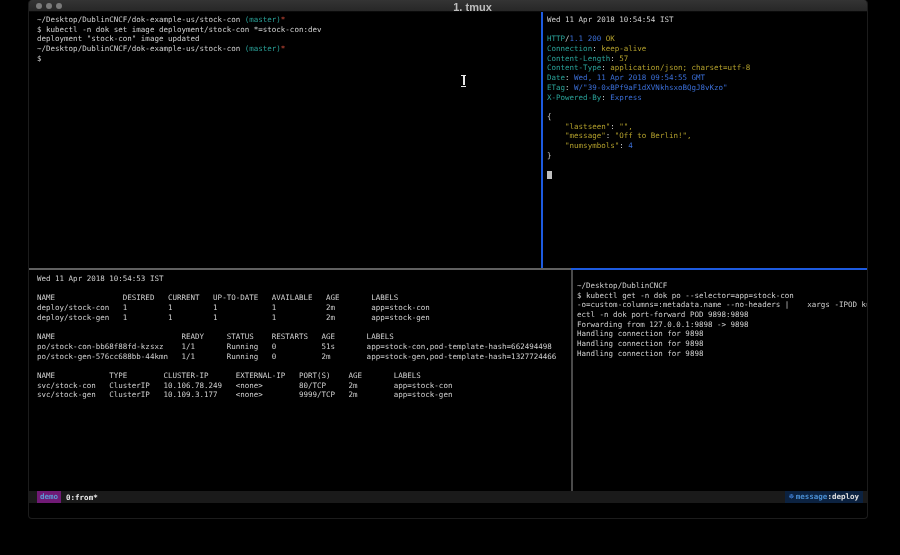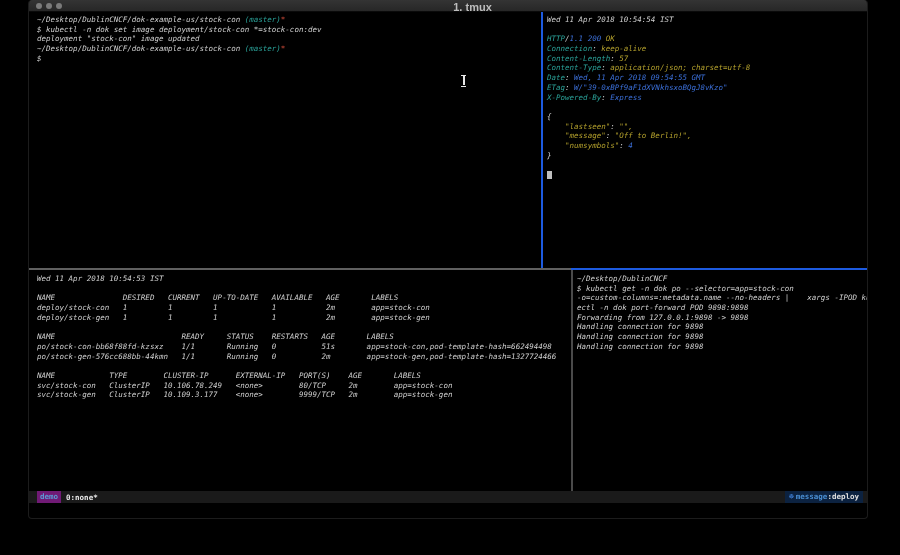--- a/index.html
+++ b/index.html
@@ -23,32 +23,32 @@
   .lights { position: absolute; left: 7px; top: 3px; display: flex; gap: 4px; }
   .light { width: 6px; height: 6px; border-radius: 50%; background: #7b7b7b; display: inline-block; }
   .wtitle {
     position: absolute; left: 17px; right: 0; top: 1px; text-align: center;
     font-family: "Liberation Sans", sans-serif; font-size: 11px; font-weight: bold;
     color: #bdbdbd;
     padding-left: 32px;
   }
 
   
-  .content { position: absolute; left: 0; top: 12px; width: 840px; height: 479px; background: #000; font-style: italic; }
+  .content { position: absolute; left: 0; top: 12px; width: 840px; height: 479px; background: #000; }
 
   .pane {
     position: absolute; overflow: hidden; white-space: pre;
     font-size: 7.5px; color: #d0d0d0;
   }
   .tline { height: 9.7px; line-height: 9.7px; }
 
   .pane-tl { left: 0;   top: 0;   width: 512px; height: 256px; padding: 3px 0 0 8px; }
   .pane-tr { left: 514px; top: 0; width: 326px; height: 201px; padding: 3px 0 0 4px; }
   .pane-bl { left: 0;   top: 258px; width: 542px; height: 248px; padding: 4px 0 0 8px; }
-  .pane-br { left: 545px; top: 258px; width: 295px; height: 257px; padding: 4px 0 0 3px; }
+  .pane-br { left: 545px; top: 265px; width: 295px; height: 257px; padding: 4px 0 0 3px; }
 
   .vborder-top    { position: absolute; left: 512px; top: 0;    width: 2px; height: 256px; background: #1d5be0; }
   .hborder-left   { position: absolute; left: 0;    top: 256px; width: 542px; height: 2px; background: #606060; }
   .hborder-right  { position: absolute; left: 542px; top: 256px; width: 298px; height: 2px; background: #1d5be0; }
   .vborder-bottom { position: absolute; left: 542px; top: 258px; width: 2px; height: 221px; background: #4a4a4a; }
 
   
   .c-teal   { color: #2aa198; }
   .c-yellow { color: #b3a02c; }
   .c-blue   { color: #3b6fd8; }
@@ -108,21 +108,21 @@
 
       <div class="pane pane-bl"><div class="tline"><span>Wed 11 Apr 2018 10:54:53 IST</span></div><div class="tline"></div><div class="tline"><span>NAME               DESIRED   CURRENT   UP-TO-DATE   AVAILABLE   AGE       LABELS</span></div><div class="tline"><span>deploy/stock-con   1         1         1            1           2m        app=stock-con</span></div><div class="tline"><span>deploy/stock-gen   1         1         1            1           2m        app=stock-gen</span></div><div class="tline"></div><div class="tline"><span>NAME                            READY     STATUS    RESTARTS   AGE       LABELS</span></div><div class="tline"><span>po/stock-con-bb68f88fd-kzsxz    1/1       Running   0          51s       app=stock-con,pod-template-hash=662494498</span></div><div class="tline"><span>po/stock-gen-576cc688bb-44kmn   1/1       Running   0          2m        app=stock-gen,pod-template-hash=1327724466</span></div><div class="tline"></div><div class="tline"><span>NAME            TYPE        CLUSTER-IP      EXTERNAL-IP   PORT(S)    AGE       LABELS</span></div><div class="tline"><span>svc/stock-con   ClusterIP   10.106.78.249   &lt;none&gt;        80/TCP     2m        app=stock-con</span></div><div class="tline"><span>svc/stock-gen   ClusterIP   10.109.3.177    &lt;none&gt;        9999/TCP   2m        app=stock-gen</span></div></div>
       <div class="vborder-bottom"></div>
       <div class="pane pane-br"><div class="tline"><span>~/Desktop/DublinCNCF</span></div><div class="tline"><span>$ kubectl get -n dok po --selector=app=stock-con</span></div><div class="tline"><span>-o=custom-columns=:metadata.name --no-headers |    xargs -IPOD kub</span></div><div class="tline"><span>ectl -n dok port-forward POD 9898:9898</span></div><div class="tline"><span>Forwarding from 127.0.0.1:9898 -&gt; 9898</span></div><div class="tline"><span>Handling connection for 9898</span></div><div class="tline"><span>Handling connection for 9898</span></div><div class="tline"><span>Handling connection for 9898</span></div></div>
 
       <div class="mouse-cursor"></div>
     </div>
 
     <div class="statusbar">
       <span class="sb-session">demo</span>
-      <span class="sb-window">0:none*</span>
+      <span class="sb-window">0:from*</span>
       <span class="sb-spacer"></span>
       <span class="sb-right">
         <span class="sb-kube-icon">☸</span>
         <span class="sb-context">message</span>
         <span class="sb-namespace">:deploy</span>
       </span>
     </div>
 
   </div>
 </div>

